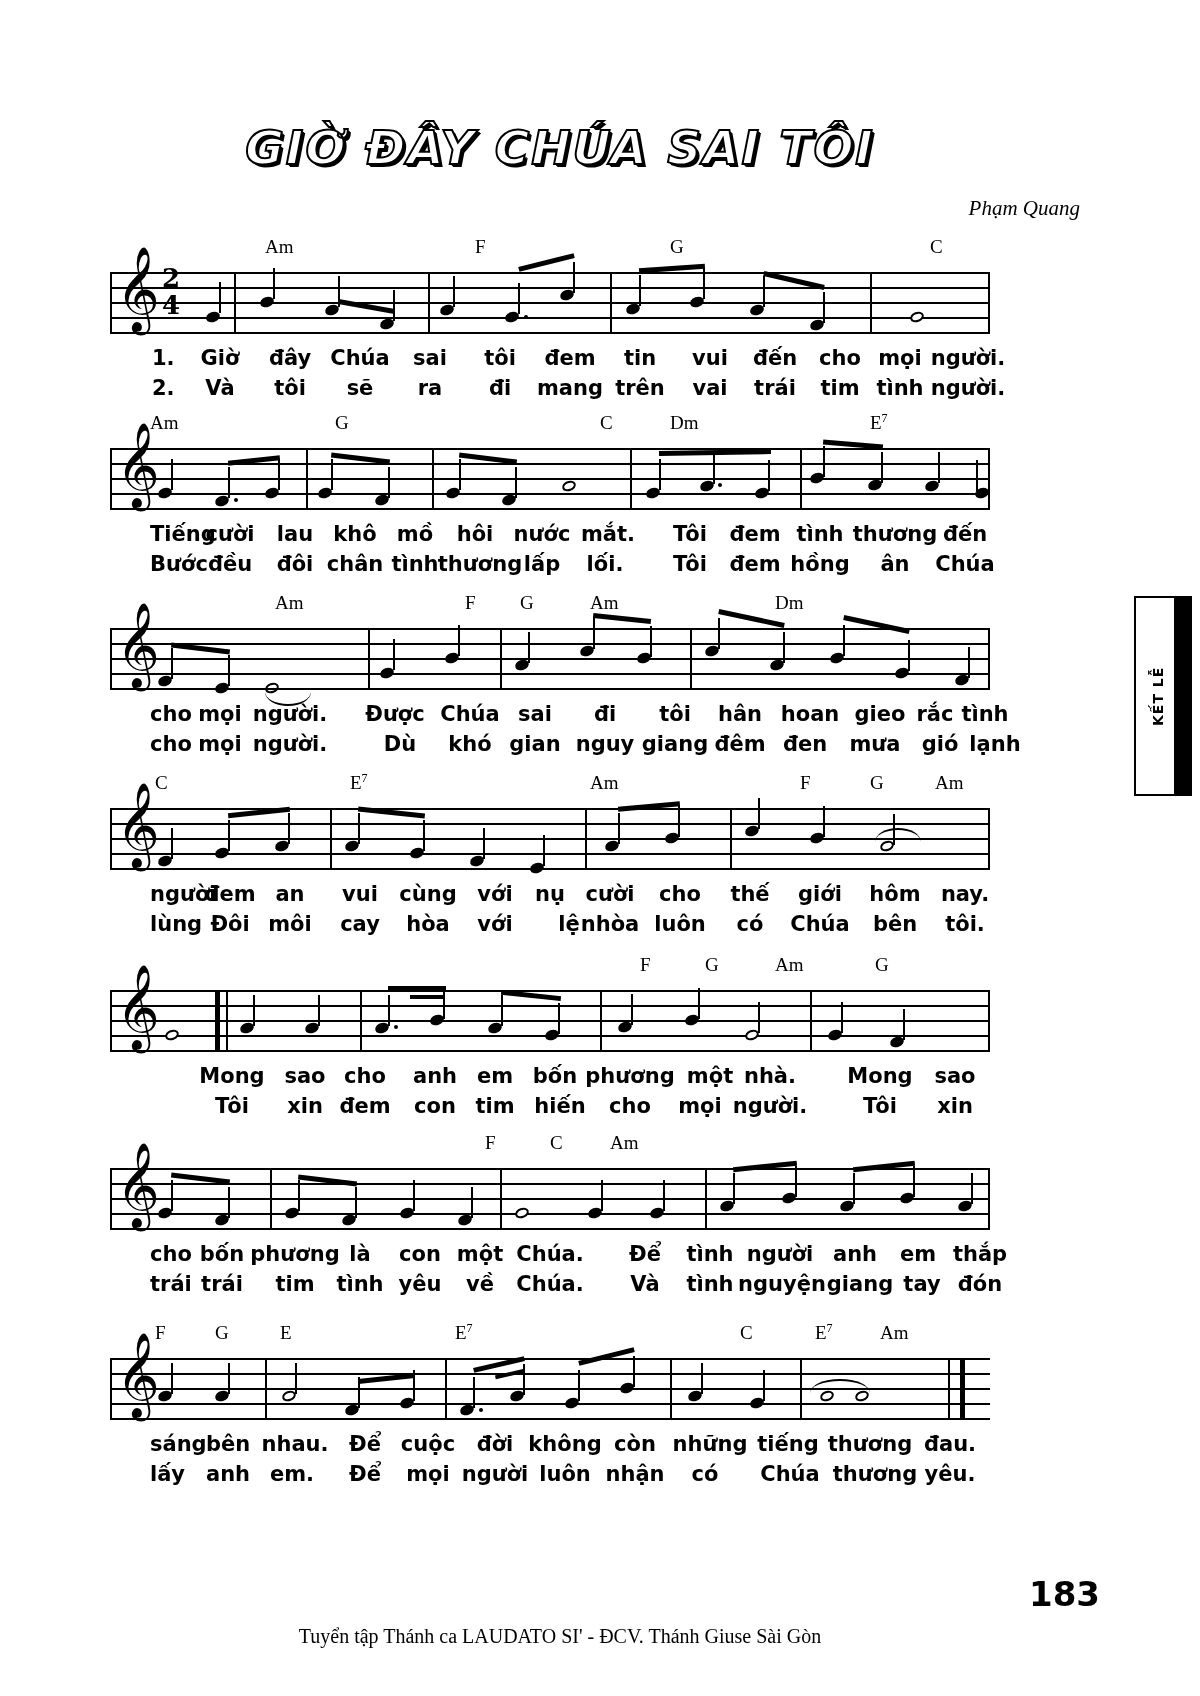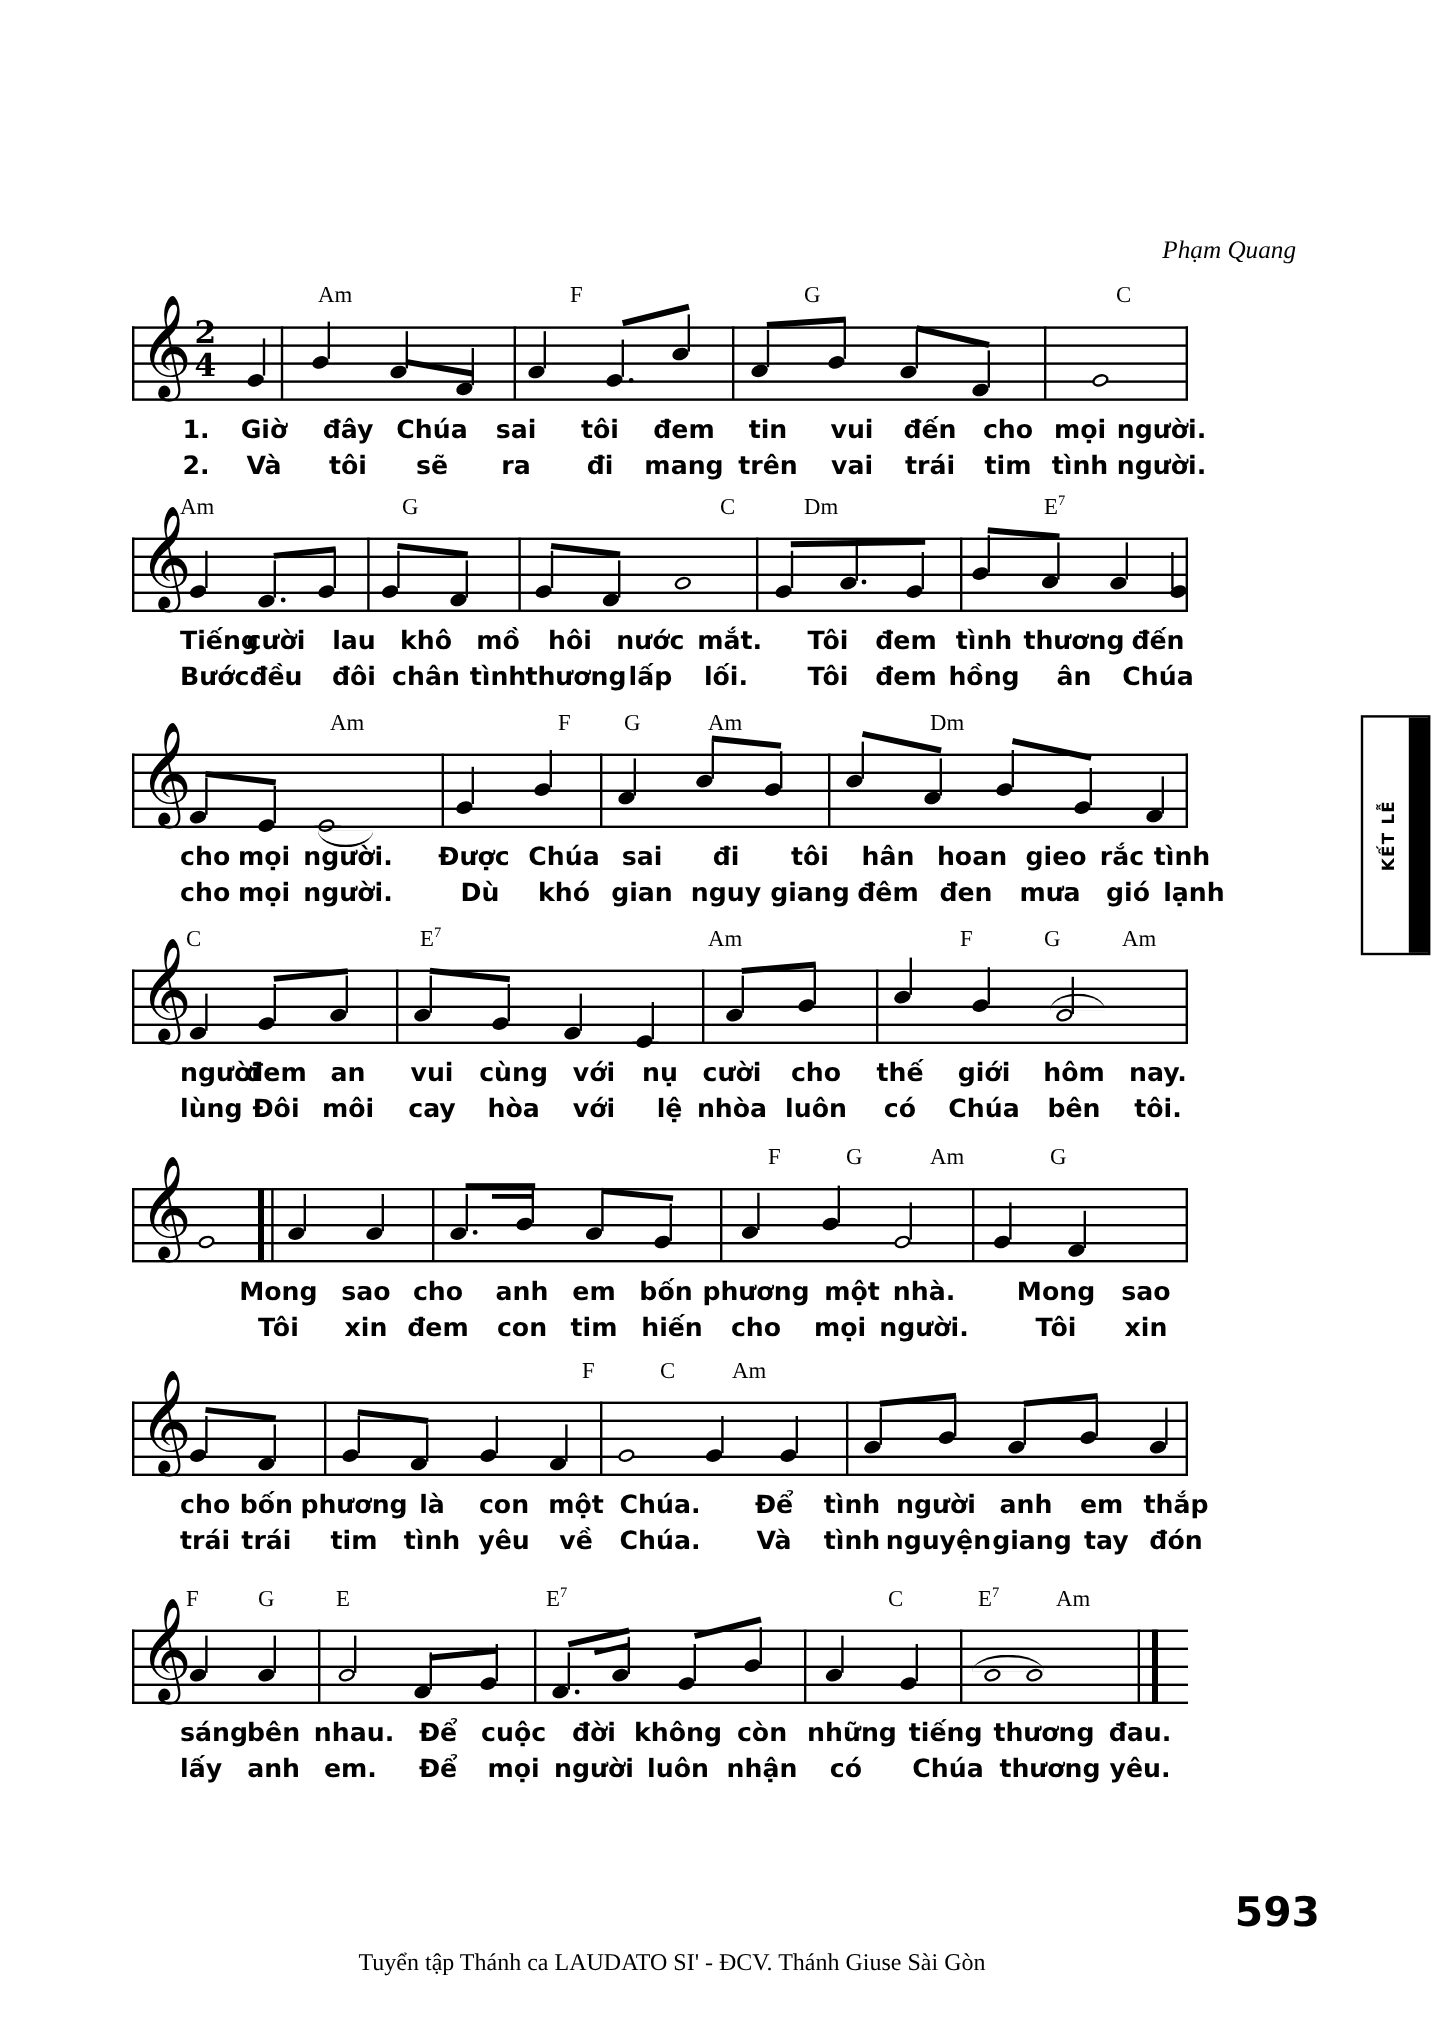--- a/index.html
+++ b/index.html
@@ -239,20 +239,21 @@
     text-align: center;
     font-family: "Liberation Serif", serif;
     font-size: 20px;
   }
 </style>
 </head>
 <body>
 
 <div class="page">
 
+  <div class="title">GIỜ ĐÂY CHÚA SAI TÔI</div>
   <div class="author">Phạm Quang</div>
 
   <div class="side-tab">
     <div class="blackbar"></div>
     <div class="tab-label">KẾT LỄ</div>
   </div>
 
   <div class="system" style="top:232px">
     <div class="chords">
       <div class="chord" style="left:155px">Am</div>
@@ -577,21 +578,21 @@
       <span class="syl" style="left:785px">hôm</span>
       <span class="syl" style="left:855px">nay.</span>
     </div>
     <div class="lyrics">
       <span class="syl" style="left:40px; transform:none">lùng</span>
       <span class="syl" style="left:120px">Đôi</span>
       <span class="syl" style="left:180px">môi</span>
       <span class="syl" style="left:250px">cay</span>
       <span class="syl" style="left:318px">hòa</span>
       <span class="syl" style="left:385px">với</span>
-      <span class="syl" style="left:448px">lệ</span>
+      <span class="syl" style="left:459px">lệ</span>
       <span class="syl" style="left:500px">nhòa</span>
       <span class="syl" style="left:570px">luôn</span>
       <span class="syl" style="left:640px">có</span>
       <span class="syl" style="left:710px">Chúa</span>
       <span class="syl" style="left:785px">bên</span>
       <span class="syl" style="left:855px">tôi.</span>
     </div>
   </div>
 
   <div class="system" style="top:950px">
@@ -831,16 +832,16 @@
       <span class="syl" style="left:385px">người</span>
       <span class="syl" style="left:455px">luôn</span>
       <span class="syl" style="left:525px">nhận</span>
       <span class="syl" style="left:595px">có</span>
       <span class="syl" style="left:680px">Chúa</span>
       <span class="syl" style="left:765px">thương</span>
       <span class="syl" style="left:840px">yêu.</span>
     </div>
   </div>
 
-  <div class="pagenum">593</div>
+  <div class="pagenum">183</div>
   <div class="footer">Tuyển tập Thánh ca LAUDATO SI' - ĐCV. Thánh Giuse Sài Gòn</div>
 
 </div>
 
 </body></html>

